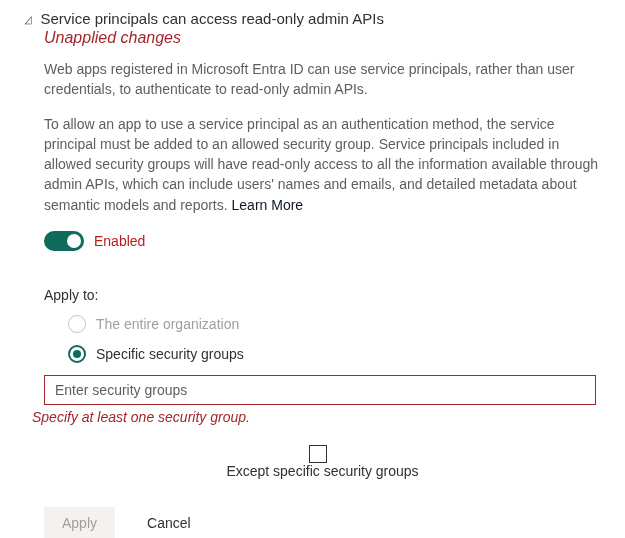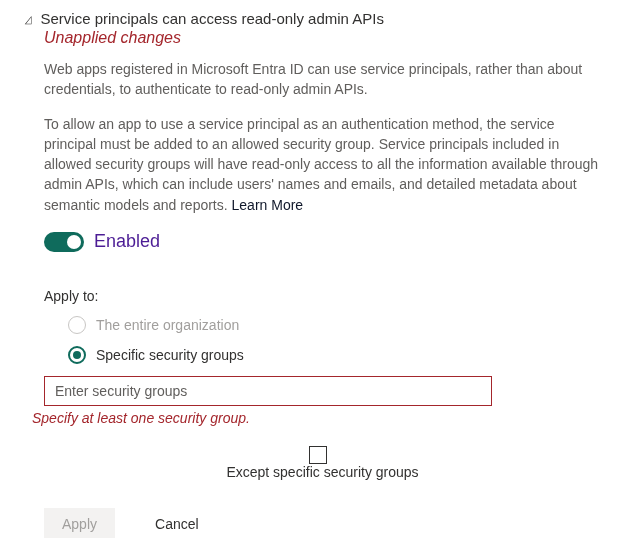--- a/index.html
+++ b/index.html
@@ -70,22 +70,22 @@
     .toggle-knob {
       width: 14px;
       height: 14px;
       background: #fff;
       border-radius: 50%;
       position: absolute;
       top: 3px;
       right: 3px;
     }
     .toggle-label {
-      font-size: 18px;
-      color: #4c1d95;
+      font-size: 14px;
+      color: #b91c1c;
     }
     .apply-to-label {
       font-size: 14px;
       color: #323130;
       margin-left: 20px;
       margin-bottom: 12px;
     }
     .radio-row {
       display: flex;
       align-items: center;
@@ -114,21 +114,21 @@
     }
     .radio-inner {
       width: 8px;
       height: 8px;
       background: #0f6b5c;
       border-radius: 50%;
     }
     .input-field {
       margin-left: 20px;
       margin-top: 8px;
-      width: 448px;
+      width: 552px;
       height: 30px;
       border: 1px solid #a4262c;
       padding: 0 10px;
       font-size: 14px;
       color: #605e5c;
       display: flex;
       align-items: center;
       cursor: text;
     }
     .validation-msg {
@@ -149,21 +149,21 @@
     .checkbox {
       width: 18px;
       height: 18px;
       border: 1px solid #323130;
       margin-right: 10px;
       cursor: pointer;
     }
     .button-row {
       display: flex;
       margin-left: 20px;
-      gap: 36px;
+      gap: 28px;
     }
     .apply-btn {
       background: #f3f2f1;
       color: #a19f9d;
       border: none;
       padding: 8px 18px;
       font-size: 14px;
       cursor: default;
     }
     .cancel-btn {
@@ -178,21 +178,21 @@
 </head>
 <body>
 
 <div class="header-row">
   <span class="expand-icon">◿</span>
   <span class="title">Service principals can access read-only admin APIs</span>
 </div>
 
 <div class="unapplied">Unapplied changes</div>
 
-<div class="description">Web apps registered in Microsoft Entra ID can use service principals, rather than about credentials, to authenticate to read-only admin APIs.</div>
+<div class="description">Web apps registered in Microsoft Entra ID can use service principals, rather than user credentials, to authenticate to read-only admin APIs.</div>
 
 <div class="description2">
   <span>To allow an app to use a service principal as an authentication method, the service principal must be added to an allowed security group. Service principals included in allowed security groups will have read-only access to all the information available through admin APIs, which can include users' names and emails, and detailed metadata about semantic models and reports.  </span><a class="learn-more">Learn More</a>
 </div>
 
 <div class="toggle-row">
   <div class="toggle">
     <div class="toggle-knob"></div>
   </div>
   <span class="toggle-label">Enabled</span>

